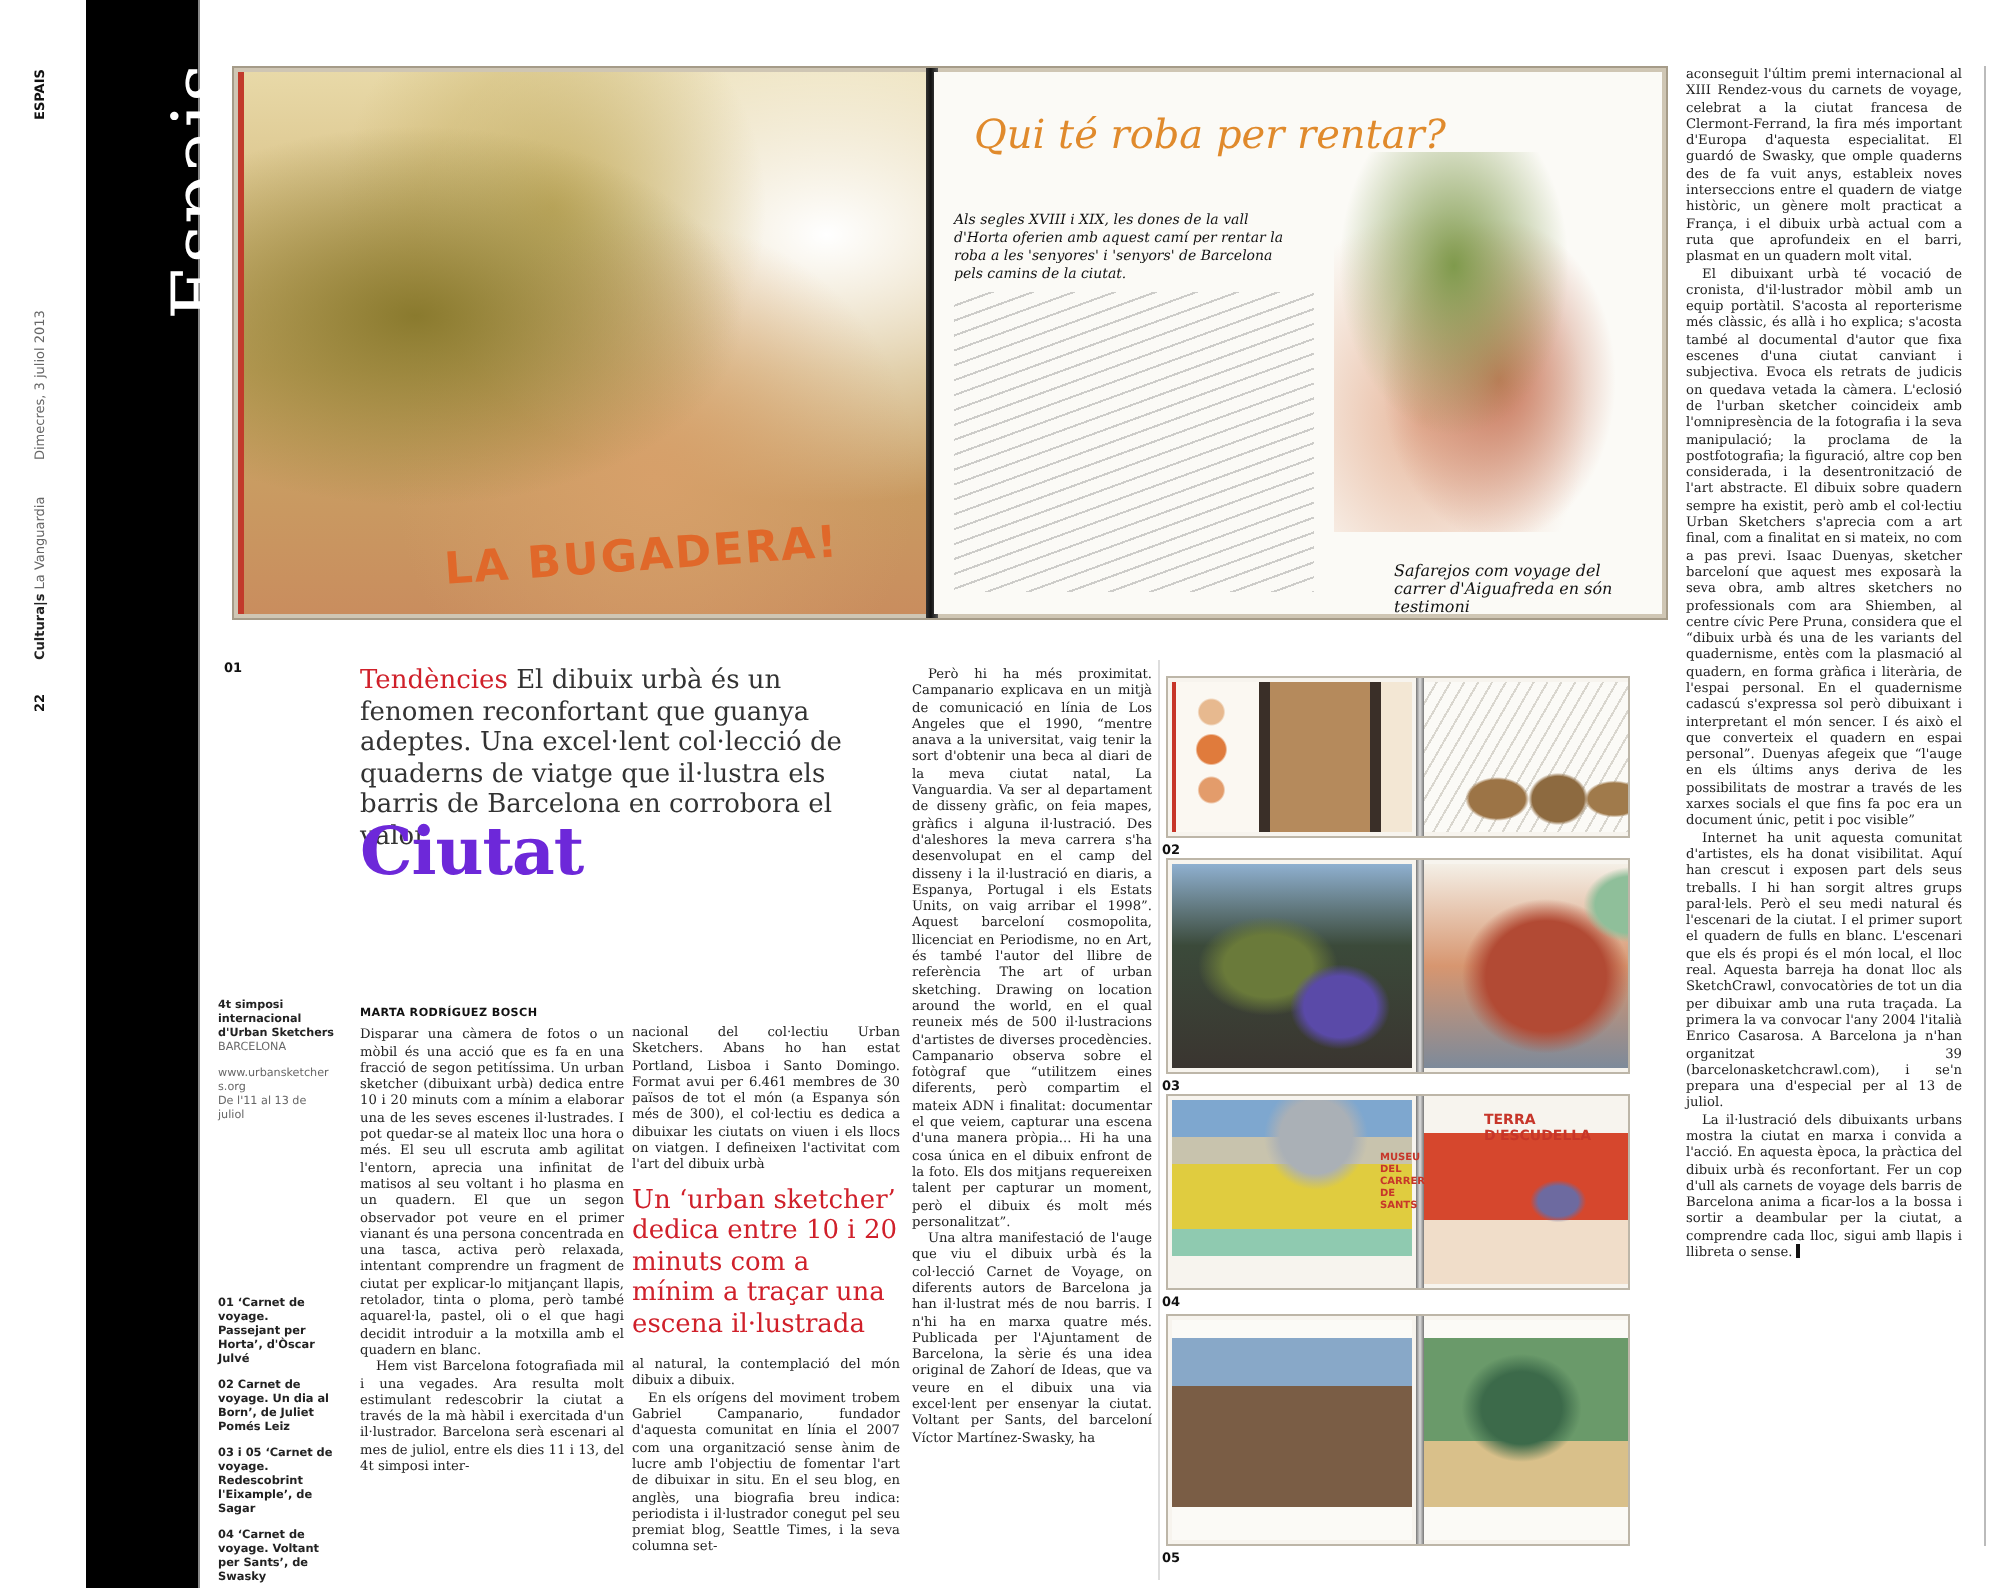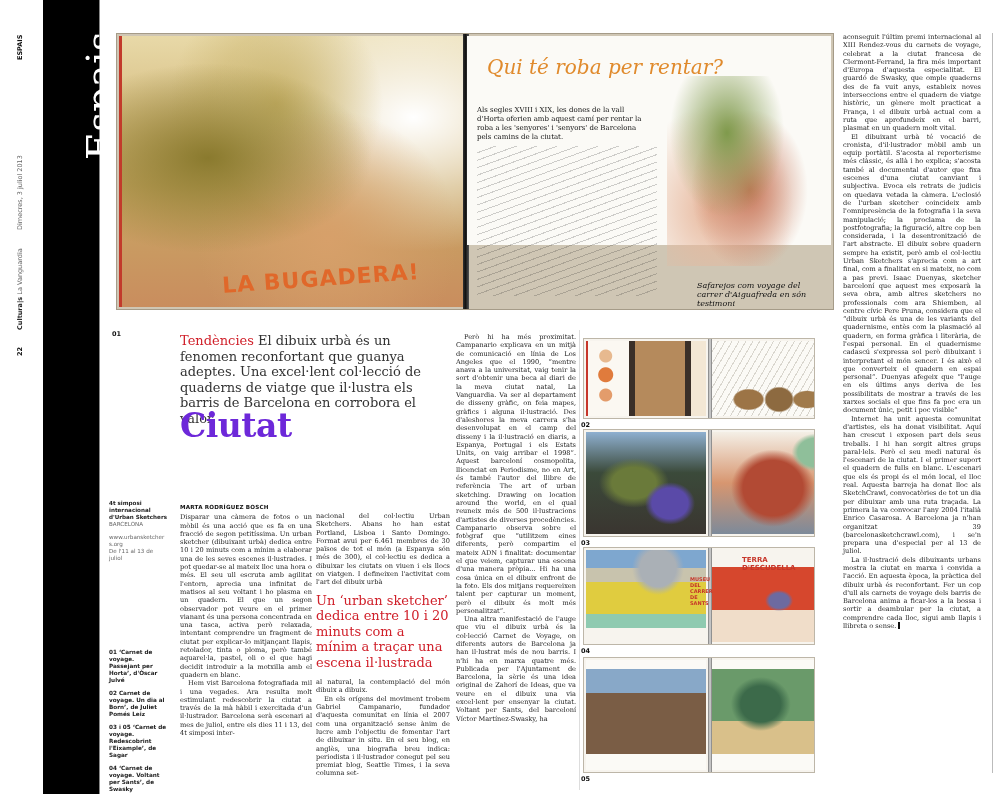--- a/index.html
+++ b/index.html
@@ -23,31 +23,31 @@
   
   .hero { position: absolute; left: 116px; top: 33px; width: 718px; height: 277px; background: #cfc6b4; border: 1px solid #a59b88; overflow: hidden; }
   .hero-left { position: absolute; left: 2px; top: 2px; width: 346px; height: 271px;
      background:
        radial-gradient(ellipse at 25% 45%, #8a7a2e 0%, rgba(138,122,46,0) 45%),
        radial-gradient(ellipse at 60% 75%, #d7a06a 0%, rgba(215,160,106,0) 45%),
        radial-gradient(ellipse at 45% 25%, #c9b36a 0%, rgba(201,179,106,0) 40%),
        radial-gradient(ellipse at 85% 30%, #ffffff 0%, rgba(255,255,255,0) 50%),
        linear-gradient(180deg, #e8d9a8 0%, #c9a865 55%, #c98d5e 100%);
      border-left: 3px solid #c23a2b; }
-  .hero-right { position: absolute; left: 350px; top: 2px; width: 364px; height: 209px; background: #fbfaf6; }
+  .hero-right { position: absolute; left: 350px; top: 2px; width: 364px; height: 271px; background: #fbfaf6; }
   .hero-spine { position: absolute; left: 346px; top: 0; width: 6px; height: 277px; background: linear-gradient(90deg, #333, #111 40%, #555); }
   .plant-blob { position: absolute; left: 200px; top: 40px; width: 150px; height: 190px;
      background:
        radial-gradient(ellipse at 40% 30%, #7f9a4c 0%, rgba(127,154,76,0) 45%),
        radial-gradient(ellipse at 55% 60%, #c7765a 0%, rgba(199,118,90,0) 50%),
        radial-gradient(ellipse at 30% 70%, #e7b79c 0%, rgba(231,183,156,0) 55%); }
   .sketch-lines { position: absolute; left: 10px; top: 110px; width: 180px; height: 150px;
      background: repeating-linear-gradient(160deg, rgba(0,0,0,0) 0 6px, rgba(30,30,30,0.35) 6px 7px); opacity: 0.6; }
   .hand-title { position: absolute; left: 20px; top: 20px; font-family: "DejaVu Serif", serif; font-style: italic; font-size: 20px; color: #e08a2c; line-height: 22px; }
-  .hand-note { position: absolute; left: 10px; top: 70px; width: 175px; font-family: "DejaVu Serif", serif; font-size: 7px; color: #111; line-height: 9px; }
+  .hand-note { position: absolute; left: 10px; top: 70px; width: 175px; font-family: "DejaVu Serif", serif; font-style: italic; font-size: 7px; color: #111; line-height: 9px; }
   .hand-note2 { position: absolute; left: 230px; top: 245px; width: 110px; font-family: "DejaVu Serif", serif; font-style: italic; font-size: 8px; color: #111; line-height: 9px; }
   .bugadera { position: absolute; left: 100px; top: 230px; font-family: "DejaVu Sans", sans-serif; font-weight: bold; font-size: 22px; color: #e0682a; letter-spacing: 1px; transform: rotate(-4deg); }
 
   .cap-num { position: absolute; font-family: "DejaVu Sans", sans-serif; font-weight: bold; font-size: 6.5px; color: #111; }
 
   
   .kicker { position: absolute; left: 180px; top: 333px; width: 270px; font-family: "DejaVu Serif", serif; font-size: 13px; line-height: 15.5px; color: #333; }
   .kicker .red { color: #d0202a; }
   .headline { position: absolute; left: 180px; top: 405px; width: 280px; font-family: "DejaVu Serif", serif; font-size: 33px; line-height: 42px; color: #6d28d9; font-weight: bold; letter-spacing: -0.5px; }
 

